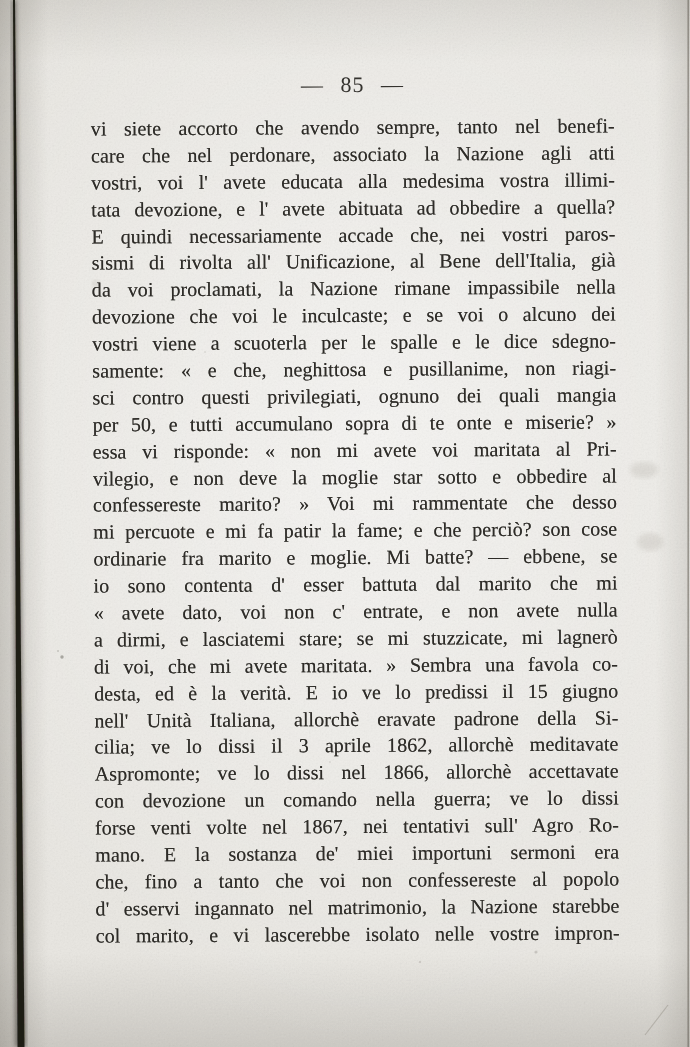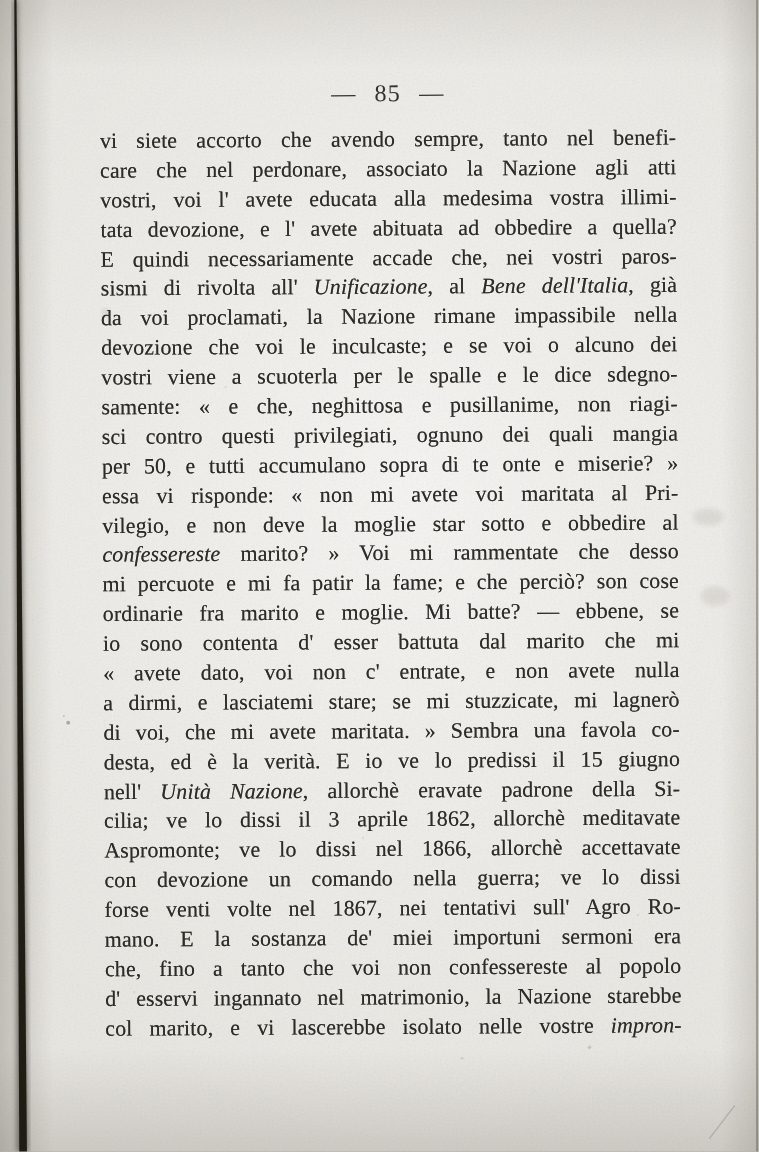--- a/index.html
+++ b/index.html
@@ -39,21 +39,21 @@
     height:26.9px;
     overflow:hidden;
     text-align:justify;
     text-align-last:justify;
     -moz-text-align-last:justify;
     color:#2e2c28;
     text-shadow:0 0 0.4px rgba(42,40,36,0.65);
     letter-spacing:0.1px;
     white-space:normal;
   }
-  .it{font-style:italic;}
+  .it{}
   svg.overlay{position:absolute;inset:0;pointer-events:none;}
   svg.noise{position:absolute;inset:0;pointer-events:none;mix-blend-mode:multiply;opacity:0.10;}
 </style>
 </head>
 <body>
 
 <div class="paper"></div>
 
 <svg class="overlay" width="690" height="1047" viewBox="0 0 690 1047">
   <defs>
@@ -97,21 +97,21 @@
       <div class="line"><span>essa vi risponde: « non mi avete voi maritata al Pri-</span></div>
       <div class="line"><span>vilegio, e non deve la moglie star sotto e obbedire al</span></div>
       <div class="line"><span class="it">confessereste</span><span> marito? » Voi mi rammentate che desso</span></div>
       <div class="line"><span>mi percuote e mi fa patir la fame; e che perciò? son cose</span></div>
       <div class="line"><span>ordinarie fra marito e moglie. Mi batte? — ebbene, se</span></div>
       <div class="line"><span>io sono contenta d' esser battuta dal marito che mi</span></div>
       <div class="line"><span>« avete dato, voi non c' entrate, e non avete nulla</span></div>
       <div class="line"><span>a dirmi, e lasciatemi stare; se mi stuzzicate, mi lagnerò</span></div>
       <div class="line"><span>di voi, che mi avete maritata. » Sembra una favola co-</span></div>
       <div class="line"><span>desta, ed è la verità. E io ve lo predissi il 15 giugno</span></div>
-      <div class="line"><span>nell' </span><span class="it">Unità Nazione</span><span>, allorchè eravate padrone della Si-</span></div>
+      <div class="line"><span>nell' </span><span class="it">Unità Italiana</span><span>, allorchè eravate padrone della Si-</span></div>
       <div class="line"><span>cilia; ve lo dissi il 3 aprile 1862, allorchè meditavate</span></div>
       <div class="line"><span>Aspromonte; ve lo dissi nel 1866, allorchè accettavate</span></div>
       <div class="line"><span>con devozione un comando nella guerra; ve lo dissi</span></div>
       <div class="line"><span>forse venti volte nel 1867, nei tentativi sull' Agro Ro-</span></div>
       <div class="line"><span>mano. E la sostanza de' miei importuni sermoni era</span></div>
       <div class="line"><span>che, fino a tanto che voi non confessereste al popolo</span></div>
       <div class="line"><span>d' esservi ingannato nel matrimonio, la Nazione starebbe</span></div>
       <div class="line"><span>col marito, e vi lascerebbe isolato nelle vostre </span><span class="it">impron-</span></div>
     </div>
 </div>

